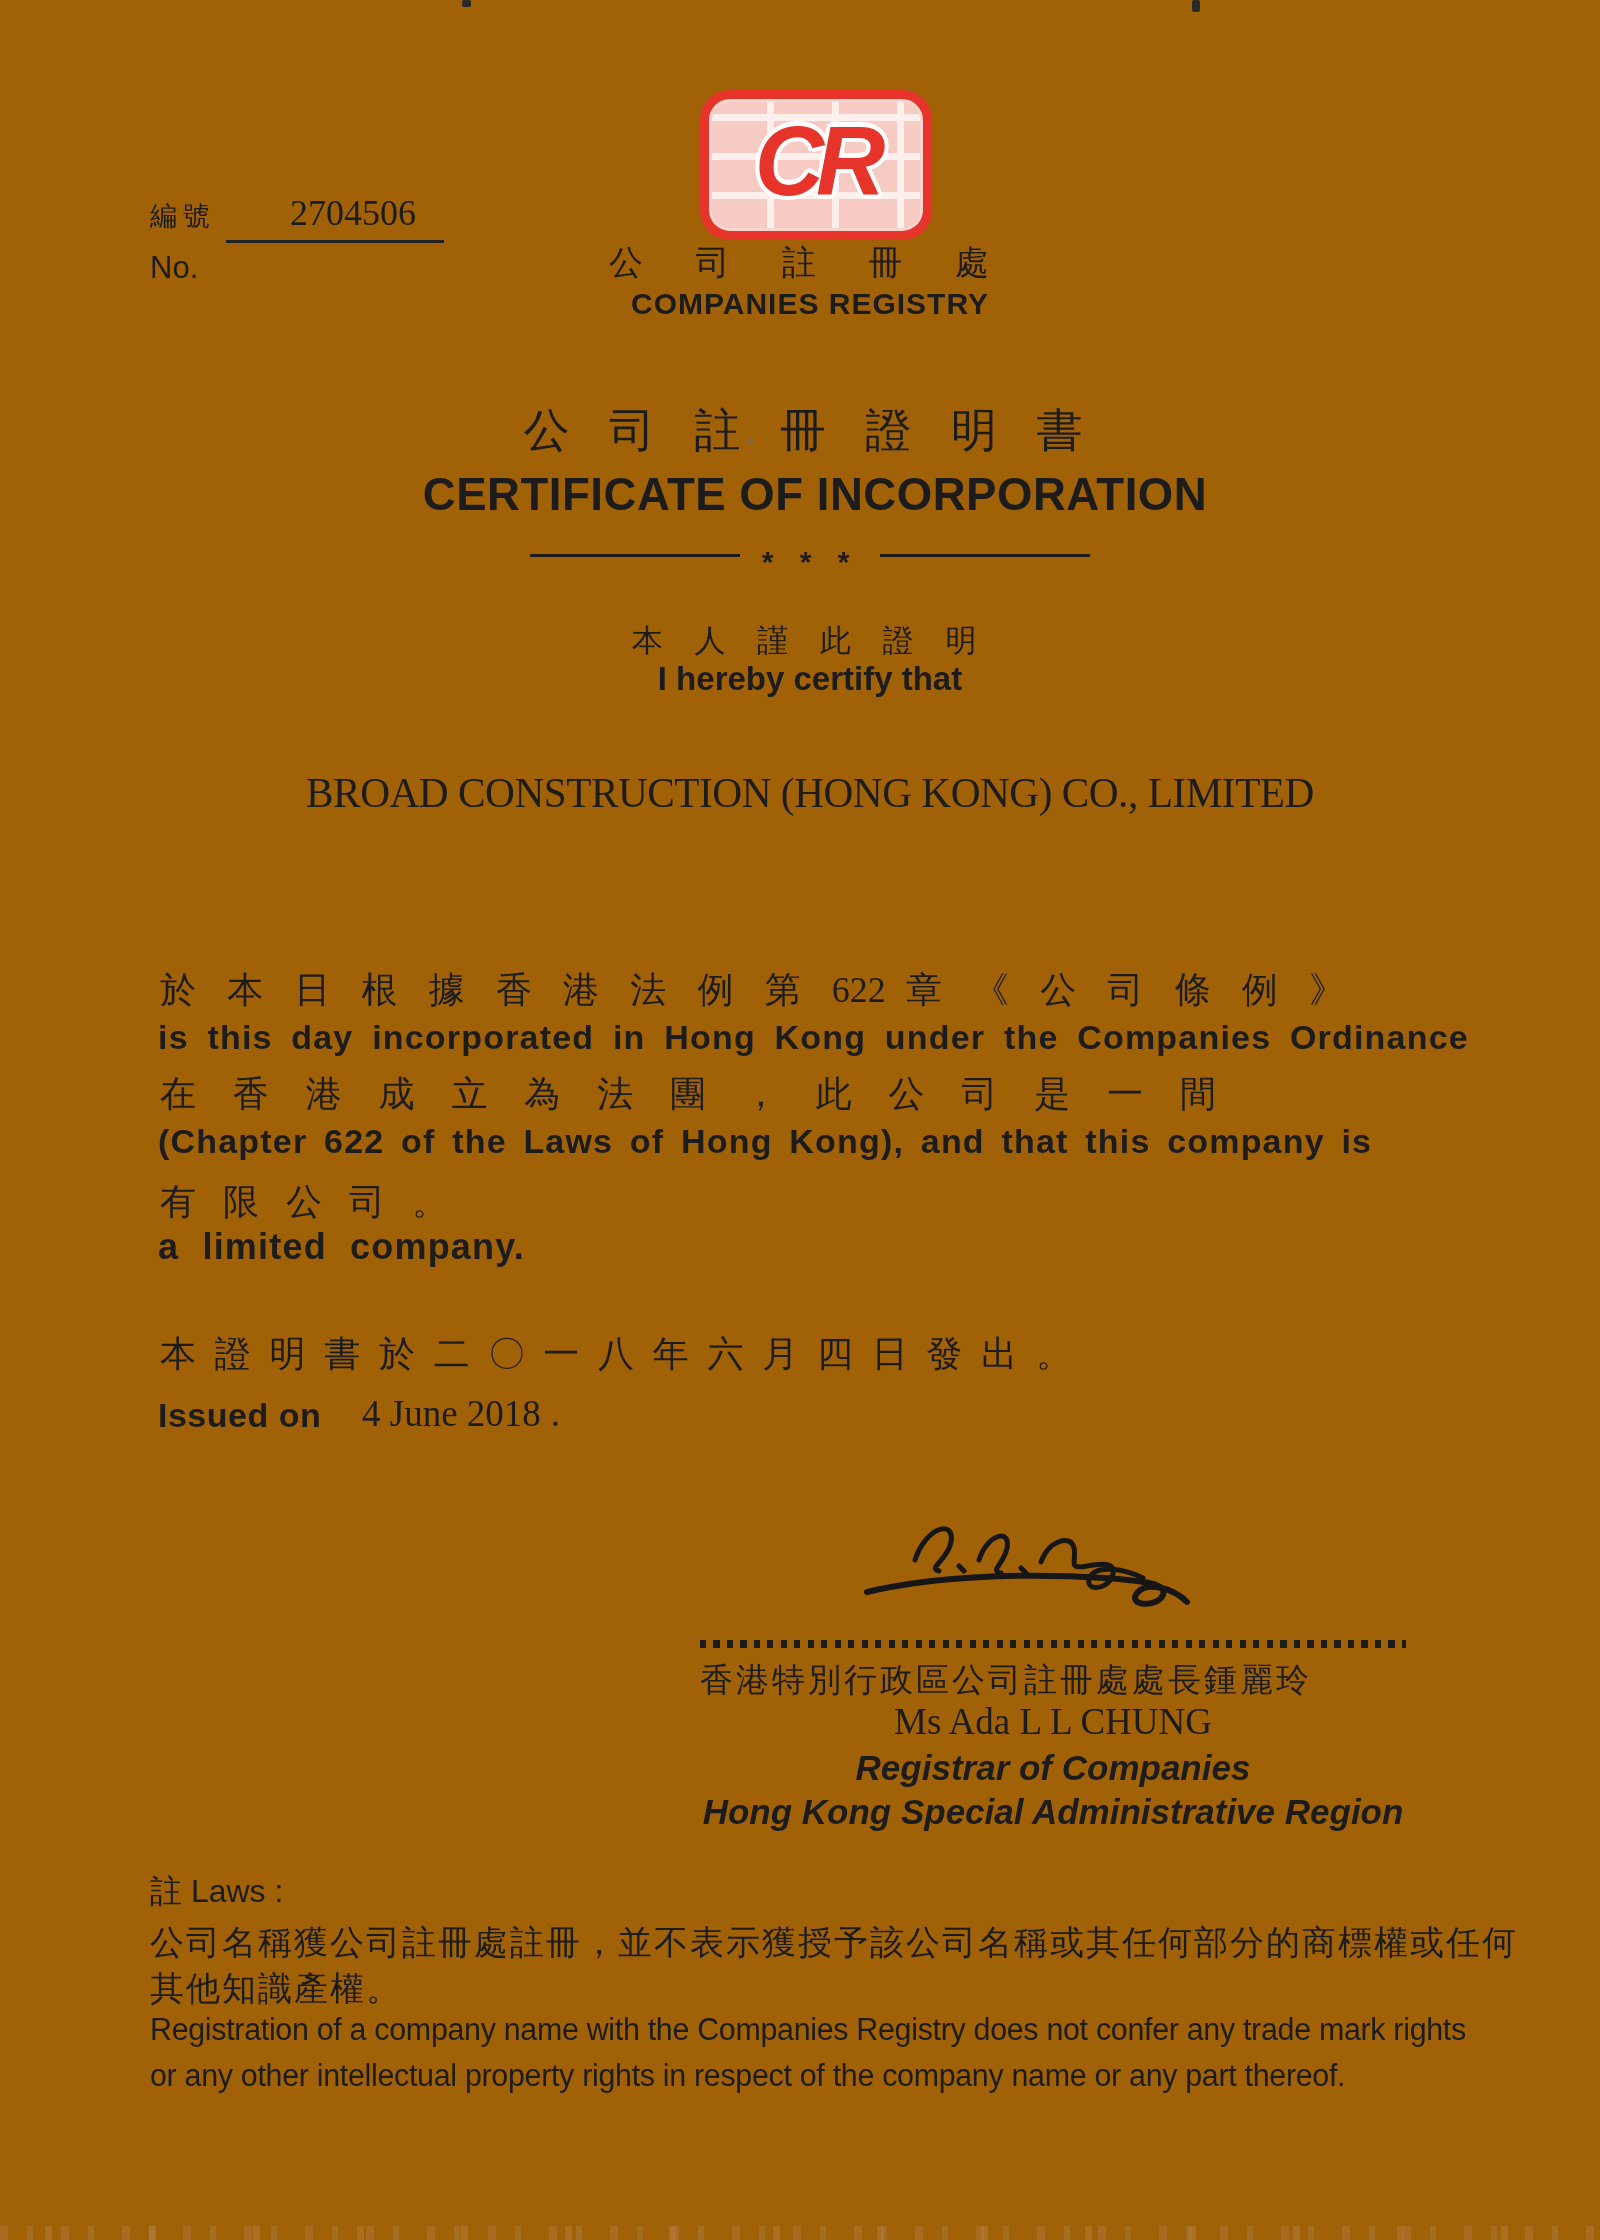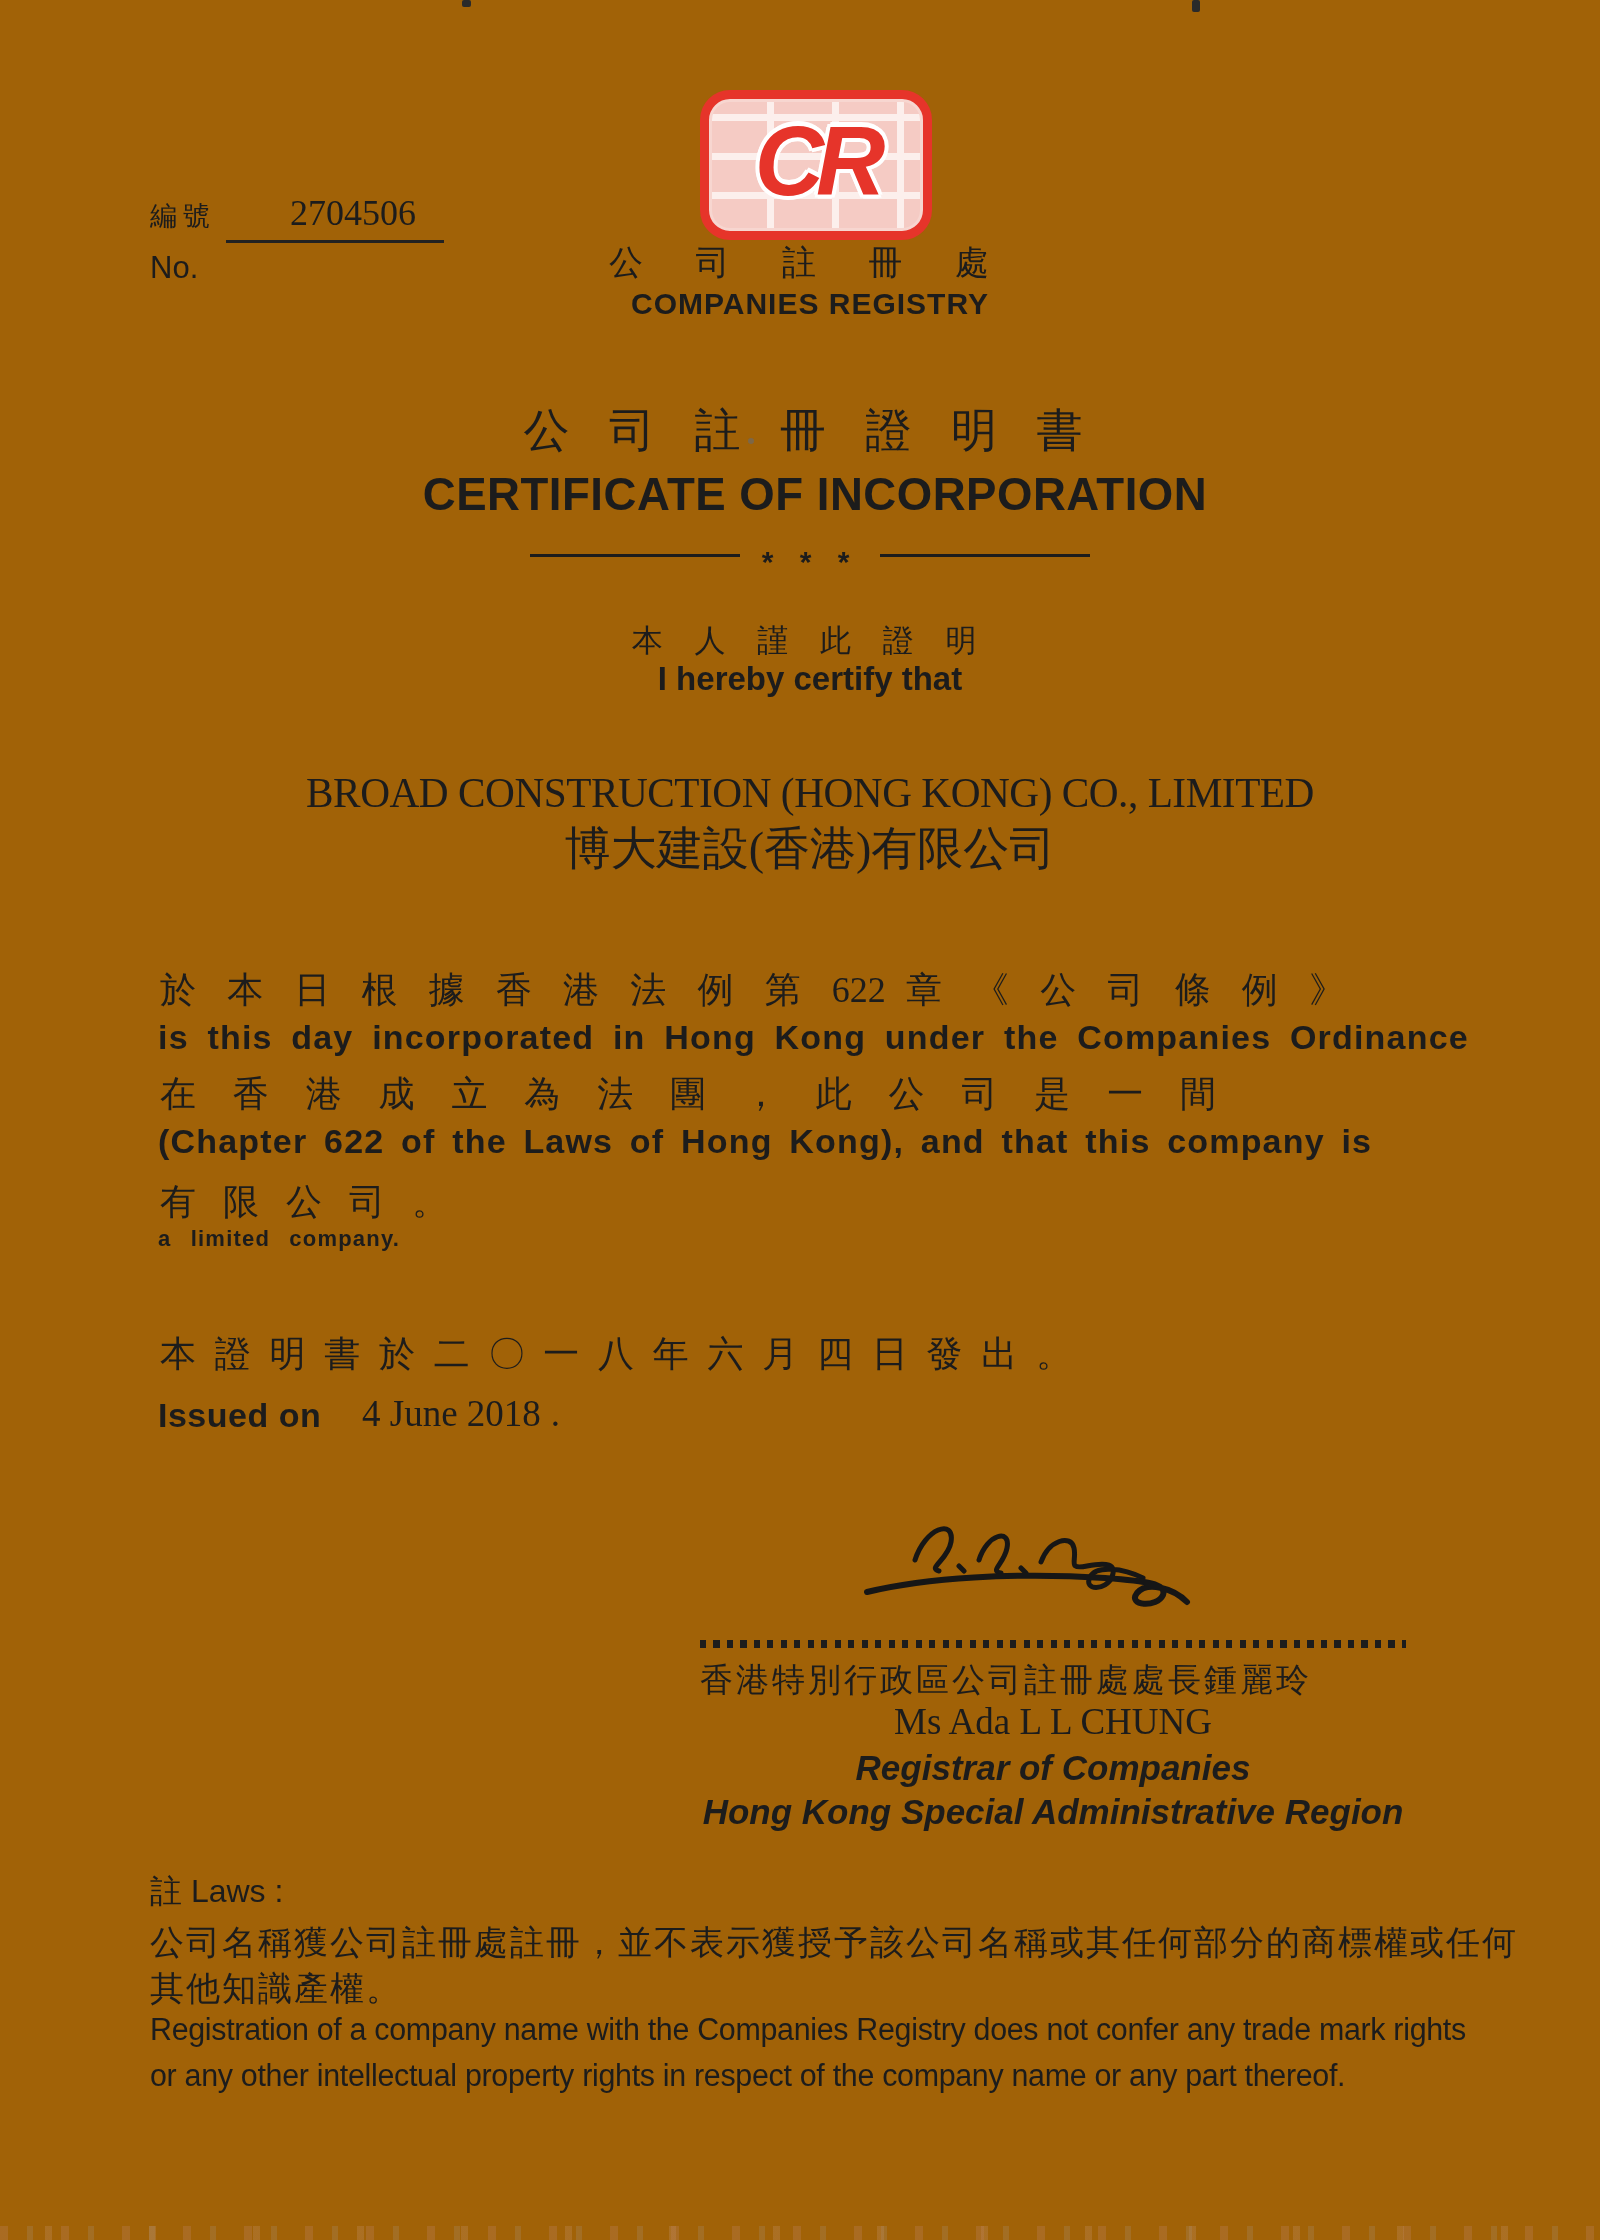--- a/index.html
+++ b/index.html
@@ -62,21 +62,21 @@
   .company-en{left:100px;top:768px;width:1420px;text-align:center;font-size:43px;letter-spacing:-0.5px;transform:scaleX(0.96);}
   .company-zh{left:100px;top:818px;width:1420px;text-align:center;font-size:46px;}
 
   
   .zh-just{text-align:justify;text-align-last:justify;font-size:36px;line-height:1;}
   .p1-zh{left:160px;top:972px;width:1185px;}
   .p1-en{left:158px;top:1018px;font-size:34px;font-weight:700;letter-spacing:1.2px;word-spacing:8px;}
   .p2-zh{left:160px;top:1076px;width:1056px;}
   .p2-en{left:158px;top:1122px;font-size:34px;font-weight:700;letter-spacing:1.2px;word-spacing:6px;}
   .p3-zh{left:160px;top:1184px;width:288px;}
-  .p3-en{left:158px;top:1226px;font-size:22px;font-weight:700;letter-spacing:1.2px;word-spacing:12px;}
+  .p3-en{left:158px;top:1226px;font-size:36px;font-weight:700;letter-spacing:1.2px;word-spacing:12px;}
 
   .issued-zh{left:160px;top:1336px;width:912px;}
   .issued-label{left:158px;top:1396px;font-size:34px;font-weight:700;letter-spacing:0.5px;}
   .issued-date{left:362px;top:1392px;font-size:37px;}
   .issued-period{display:inline-block;margin-left:10px;}
 
   
   .signature{left:855px;top:1498px;width:345px;height:135px;}
   .dotted-line{
     left:700px;top:1640px;width:706px;height:8px;
@@ -130,21 +130,20 @@
   <div class="abs divider">
     <span class="line"></span>
     <span class="stars">* * *</span>
     <span class="line"></span>
   </div>
 
   <div class="abs cjk certify-zh">本 人 謹 此 證 明</div>
   <div class="abs sans certify-en">I hereby certify that</div>
 
   <div class="abs serif company-en">BROAD CONSTRUCTION (HONG KONG) CO., LIMITED</div>
-  <div class="abs cjk company-zh">博大建設(香港)有限公司</div>
 
   <div class="abs cjk zh-just p1-zh">於 本 日 根 據 香 港 法 例 第 622 章 《 公 司 條 例 》</div>
   <div class="abs sans p1-en">is this day incorporated in Hong Kong under the Companies Ordinance</div>
 
   <div class="abs cjk zh-just p2-zh">在 香 港 成 立 為 法 團 ， 此 公 司 是 一 間</div>
   <div class="abs sans p2-en">(Chapter 622 of the Laws of Hong Kong), and that this company is</div>
 
   <div class="abs cjk zh-just p3-zh">有 限 公 司 。</div>
   <div class="abs sans p3-en">a limited company.</div>
 

